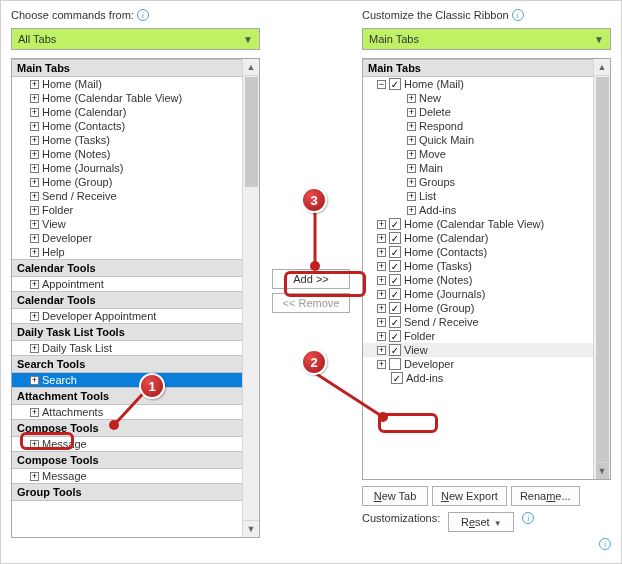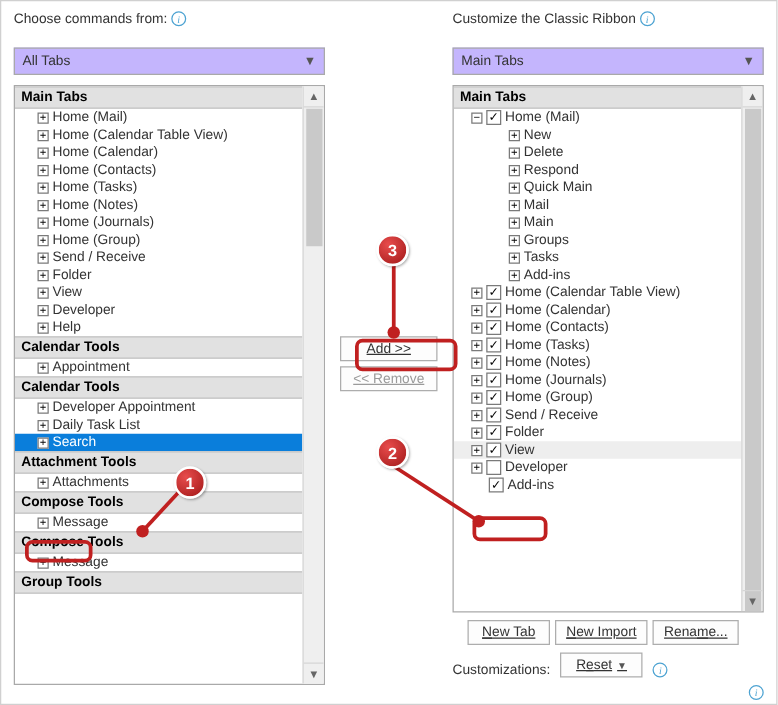--- a/index.html
+++ b/index.html
@@ -3,26 +3,26 @@
 <meta charset="utf-8">
 <style>
   * { box-sizing: border-box; }
   body { margin:0; font-family:"Segoe UI",Arial,sans-serif; font-size:11px;
          color:#333; background:#fff; width:622px; height:564px;
          border:1px solid #d0d0d0; position:relative; overflow:hidden; }
   .cols { display:flex; gap:12px; padding:8px 10px 8px 10px; align-items:flex-start; }
   .col { width:270px; }
   .col.right { width:270px; }
   .middle { width:80px; padding-top:260px; display:flex; flex-direction:column; align-items:center; gap:4px; }
-  .lblrow { display:flex; align-items:center; gap:3px; margin-bottom:17px; }
+  .lblrow { display:flex; align-items:center; gap:3px; margin-bottom:7px; }
   .info { display:inline-flex; width:12px; height:12px; border:1px solid #4da3d2;
           color:#4da3d2; border-radius:50%; font-size:8px; align-items:center;
           justify-content:center; font-style:italic; font-family:Georgia,serif; }
   .select { border:1px solid #a9a9a9; height:22px; padding:2px 6px; display:flex;
-            align-items:center; justify-content:space-between; background:#c4b5fd; }
+            align-items:center; justify-content:space-between; background:#bef264; }
   .select .arrow { color:#555; font-size:10px; }
   .listwrap { border:1px solid #a9a9a9; margin-top:8px; position:relative; height:480px; overflow:hidden; }
   .list { position:relative; height:100%; overflow:hidden; margin-right:17px; }
   .scrollbar { position:absolute; right:0; top:0; width:17px; height:100%;
                background:#efefef; border-left:1px solid #d6d6d6; }
   .scrollbar .btn { height:17px; display:flex; align-items:center; justify-content:center;
                     color:#666; font-size:9px; border-bottom:1px solid #d6d6d6; }
   .scrollbar .btn.bot{ border-top:1px solid #d6d6d6; border-bottom:none; position:absolute; bottom:0; width:100%;}
   .scrollbar .thumb { position:absolute; left:2px; width:13px; top:18px; height:110px;
                       background:#c9c9c9; }
@@ -32,34 +32,34 @@
   .row { padding:1px 5px; display:flex; align-items:center; gap:3px; white-space:nowrap; }
   .row.child1 { padding-left:18px; }
   .sq { width:9px; height:9px; border:1px solid #7a7a7a; color:#000; font-size:9px;
         display:inline-flex; align-items:center; justify-content:center; line-height:1;
         background:#fff; }
   .cb { width:12px; height:12px; border:1px solid #7a7a7a; display:inline-flex;
         align-items:center; justify-content:center; background:#fff; }
   .cb.checked::after{ content:"✓"; font-size:10px; color:#000; }
   .selected { background:#0a7edb; color:#fff; }
   .btn3d { border:1px solid #adadad; background:#fdfdfd; padding:3px 8px; font-size:11px;
-           min-width:66px; text-align:center;text-decoration:underline; }
+           min-width:66px; text-align:center; }
   .btn3d.big { width:78px; }
   .btn3d.disabled { color:#9a9a9a; }
   .circle3d { border:3px solid #c02020; border-radius:6px; position:absolute; pointer-events:none; }
   .num { position:absolute; width:26px; height:26px; border-radius:50%;
          background:radial-gradient(circle at 35% 30%,#e84c4c,#a11818);
          color:#fff; font-weight:bold; display:flex; align-items:center; justify-content:center;
          font-size:13px; border:2px solid #fff; box-shadow:1px 1px 2px rgba(0,0,0,.3);
          pointer-events:none; }
   .ptr { position:absolute; stroke:#c02020; stroke-width:3; pointer-events:none; }
   .dot { position:absolute; width:10px; height:10px; background:#c02020; border-radius:50%;
          pointer-events:none; }
-  .btnrow { display:flex; gap:4px; margin-top:6px;margin-left:12px; }
-  .footerrow { display:flex; align-items:flex-end; gap:8px; margin-top:6px; }
+  .btnrow { display:flex; gap:4px; margin-top:6px; }
+  .footerrow { display:flex; align-items:flex-start; gap:8px; margin-top:6px; }
   .under { text-decoration:underline; }
   .right .listwrap{ height:422px; }
   .ritem { display:flex; align-items:center; gap:3px; padding:1px 0 1px 5px; }
   .indent1{ padding-left:14px; } .indent3{ padding-left:44px; }
   .right .groupHeader{ margin:0; }
   .right .list{ padding-top:0; }
   .selView { background:#eeeeee; }
   .drop .tri{ font-size:8px; color:#555; margin-left:4px;}
 </style>
 </head>
@@ -134,24 +134,26 @@
           <div class="groupHeader">Calendar Tools</div>
           <div class="row child1 ">
             <span class="sq">+</span>
             <span>Appointment</span>
           </div>
           <div class="groupHeader">Calendar Tools</div>
           <div class="row child1 ">
             <span class="sq">+</span>
             <span>Developer Appointment</span>
           </div>
+          <div class="groupHeader">Daily Task List Tools</div>
           <div class="row child1 ">
             <span class="sq">+</span>
             <span>Daily Task List</span>
           </div>
+          <div class="groupHeader">Search Tools</div>
           <div class="row child1 selected">
             <span class="sq">+</span>
             <span>Search</span>
           </div>
           <div class="groupHeader">Attachment Tools</div>
           <div class="row child1 ">
             <span class="sq">+</span>
             <span>Attachments</span>
           </div>
           <div class="groupHeader">Compose Tools</div>
@@ -211,33 +213,33 @@
           <div class="ritem indent3">
             <span class="sq">+</span>
             <span>Respond</span>
           </div>
           <div class="ritem indent3">
             <span class="sq">+</span>
             <span>Quick Main</span>
           </div>
           <div class="ritem indent3">
             <span class="sq">+</span>
-            <span>Mail</span>
+            <span>Move</span>
           </div>
           <div class="ritem indent3">
             <span class="sq">+</span>
             <span>Main</span>
           </div>
           <div class="ritem indent3">
             <span class="sq">+</span>
             <span>Groups</span>
           </div>
           <div class="ritem indent3">
             <span class="sq">+</span>
-            <span>Tasks</span>
+            <span>List</span>
           </div>
           <div class="ritem indent3">
             <span class="sq">+</span>
             <span>Add-ins</span>
           </div>
           <div class="ritem indent1 ">
             <span class="sq">+</span>
             <span class="cb checked"></span>
             <span>Home (Calendar Table View)</span>
           </div>
@@ -298,21 +300,21 @@
           </div>
         </div>
       <div class="scrollbar">
         <div class="btn">▲</div>
         <div class="thumb"></div>
         <div class="btn bot">▼</div>
       </div>
     </div>
     <div class="btnrow">
       <div class="btn3d"><span class="under">N</span><span>ew Tab</span></div>
-      <div class="btn3d"><span class="under">N</span><span>ew Import</span></div>
+      <div class="btn3d"><span class="under">N</span><span>ew Export</span></div>
       <div class="btn3d">Rena<span class="under">m</span>e...</div>
     </div>
     <div class="footerrow">
       <span>Customizations:</span>
       <div class="btn3d drop">
         R<span class="under">e</span>set<span class="tri">▼</span>
       </div>
       <span class="info">i</span>
     </div>
     <div class="footerrow" style="justify-content:flex-end">

